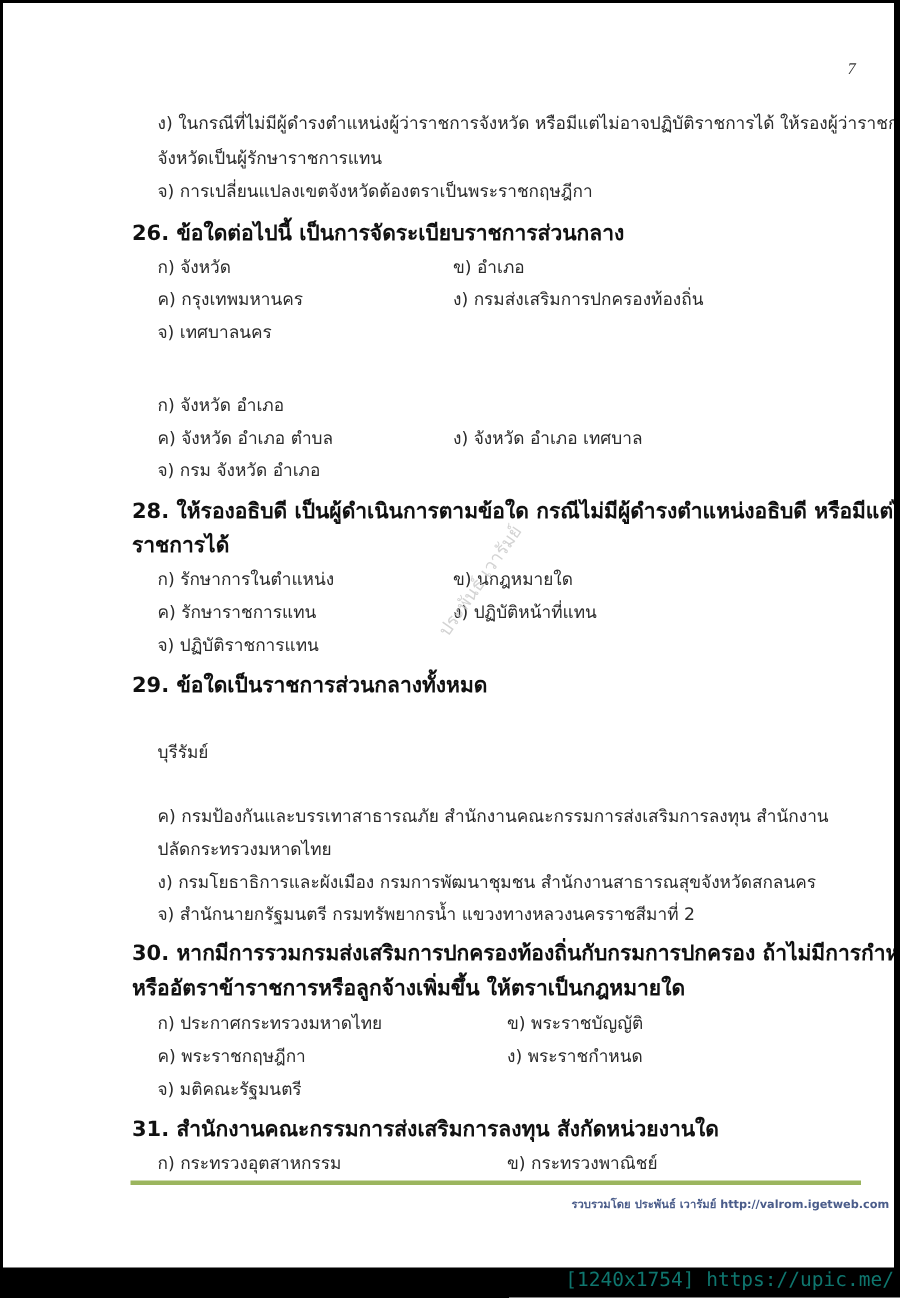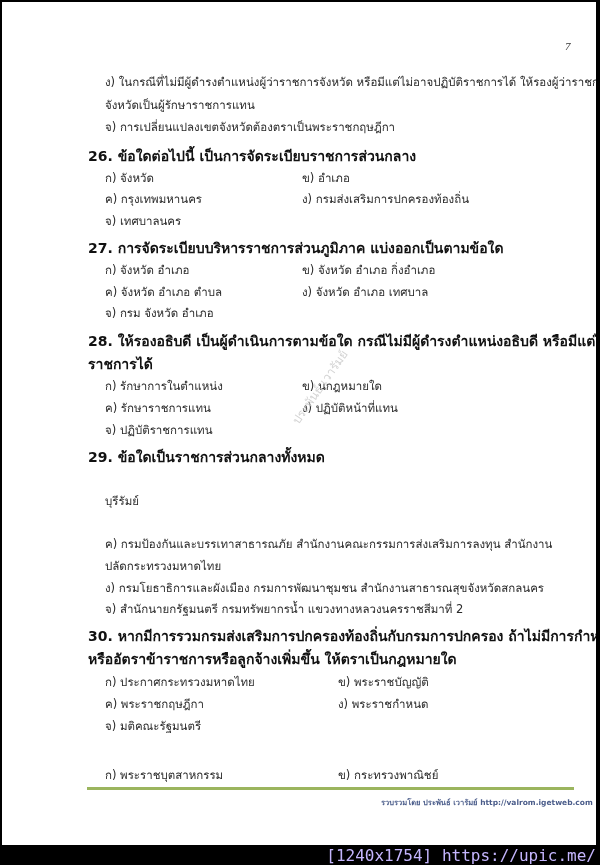--- a/index.html
+++ b/index.html
@@ -25,44 +25,42 @@
     position:absolute; left:285px; top:415px; font-size:12px; color:#c9c9c9;
     transform: rotate(-55deg); transform-origin:left top; white-space:nowrap; opacity:.8;
   }
   .rule {
     position:absolute; left:85px; top:785px; width:487px; height:3px; background:#9bb55e;
   }
   .footer {
     position:absolute; left:379px; top:794px; font-size:7.5px; color:#4a5c8a; white-space:nowrap;font-weight:bold;
   }
   .caption {
-    position:absolute; right:4px; top:846px; font-size:16px; color:#c4b5fd;
+    position:absolute; right:4px; top:846px; font-size:13px; color:#0f766e;
     font-family:"DejaVu Sans Mono", monospace; white-space:nowrap;
   }
 </style>
 </head>
 <body>
 
 <div class="page">
   <div class="page-num">7</div>
 
   <div class="line" style="left:103px;top:72px">ง) ในกรณีที่ไม่มีผู้ดำรงตำแหน่งผู้ว่าราชการจังหวัด หรือมีแต่ไม่อาจปฏิบัติราชการได้ ให้รองผู้ว่าราชการ</div>
   <div class="line" style="left:103px;top:95px">จังหวัดเป็นผู้รักษาราชการแทน</div>
   <div class="line" style="left:103px;top:117px">จ) การเปลี่ยนแปลงเขตจังหวัดต้องตราเป็นพระราชกฤษฎีกา</div>
 
   <div class="q" style="left:86px;top:145px">26. ข้อใดต่อไปนี้ เป็นการจัดระเบียบราชการส่วนกลาง</div>
   <div class="line" style="left:103px;top:168px">ก) จังหวัด</div>
   <div class="line" style="left:300px;top:168px">ข) อำเภอ</div>
   <div class="line" style="left:103px;top:189px">ค) กรุงเทพมหานคร</div>
   <div class="line" style="left:300px;top:189px">ง) กรมส่งเสริมการปกครองท้องถิ่น</div>
   <div class="line" style="left:103px;top:211px">จ) เทศบาลนคร</div>
 
-  <div class="q" style="left:86px;top:237px">27. การจัดระเบียบบริหารราชการส่วนภูมิภาค แบ่งออกเป็นตามข้อใด</div>
   <div class="line" style="left:103px;top:260px">ก) จังหวัด  อำเภอ</div>
-  <div class="line" style="left:300px;top:260px">ข) จังหวัด อำเภอ กิ่งอำเภอ</div>
   <div class="line" style="left:103px;top:282px">ค) จังหวัด อำเภอ ตำบล</div>
   <div class="line" style="left:300px;top:282px">ง) จังหวัด อำเภอ เทศบาล</div>
   <div class="line" style="left:103px;top:303px">จ) กรม จังหวัด อำเภอ</div>
 
   <div class="q" style="left:86px;top:330px">28. ให้รองอธิบดี เป็นผู้ดำเนินการตามข้อใด กรณีไม่มีผู้ดำรงตำแหน่งอธิบดี หรือมีแต่ไม่อาจปฏิบัติ</div>
   <div class="q" style="left:86px;top:353px">ราชการได้</div>
   <div class="line" style="left:103px;top:376px">ก) รักษาการในตำแหน่ง</div>
   <div class="line" style="left:300px;top:376px">ข) นกฎหมายใด</div>
   <div class="line" style="left:103px;top:398px">ค) รักษาราชการแทน</div>
   <div class="line" style="left:300px;top:398px">ง) ปฏิบัติหน้าที่แทน</div>
@@ -76,21 +74,22 @@
   <div class="line" style="left:103px;top:599px">จ) สำนักนายกรัฐมนตรี  กรมทรัพยากรน้ำ แขวงทางหลวงนครราชสีมาที่ 2</div>
 
   <div class="q" style="left:86px;top:625px">30. หากมีการรวมกรมส่งเสริมการปกครองท้องถิ่นกับกรมการปกครอง ถ้าไม่มีการกำหนดตำแหน่ง</div>
   <div class="q" style="left:86px;top:648px">หรืออัตราข้าราชการหรือลูกจ้างเพิ่มขึ้น ให้ตราเป็นกฎหมายใด</div>
   <div class="line" style="left:103px;top:672px">ก) ประกาศกระทรวงมหาดไทย</div>
   <div class="line" style="left:336px;top:672px">ข) พระราชบัญญัติ</div>
   <div class="line" style="left:103px;top:694px">ค) พระราชกฤษฎีกา</div>
   <div class="line" style="left:336px;top:694px">ง) พระราชกำหนด</div>
   <div class="line" style="left:103px;top:716px">จ) มติคณะรัฐมนตรี</div>
 
-  <div class="line" style="left:103px;top:765px">ก) พระราชบุตสาหกรรม</div>
+  <div class="q" style="left:86px;top:742px">31. สำนักงานคณะกรรมการส่งเสริมการลงทุน สังกัดหน่วยงานใด</div>
+  <div class="line" style="left:103px;top:765px">ก) กระทรวงอุตสาหกรรม</div>
   <div class="line" style="left:336px;top:765px">ข) กระทรวงพาณิชย์</div>
 
   <div class="watermark">ประพันธ์ เวารัมย์</div>
 
   <div class="rule"></div>
   <div class="footer">รวบรวมโดย ประพันธ์ เวารัมย์  http://valrom.igetweb.com</div>
 </div>
 
 <div class="caption">[1240x1754] https://upic.me/</div>
 

